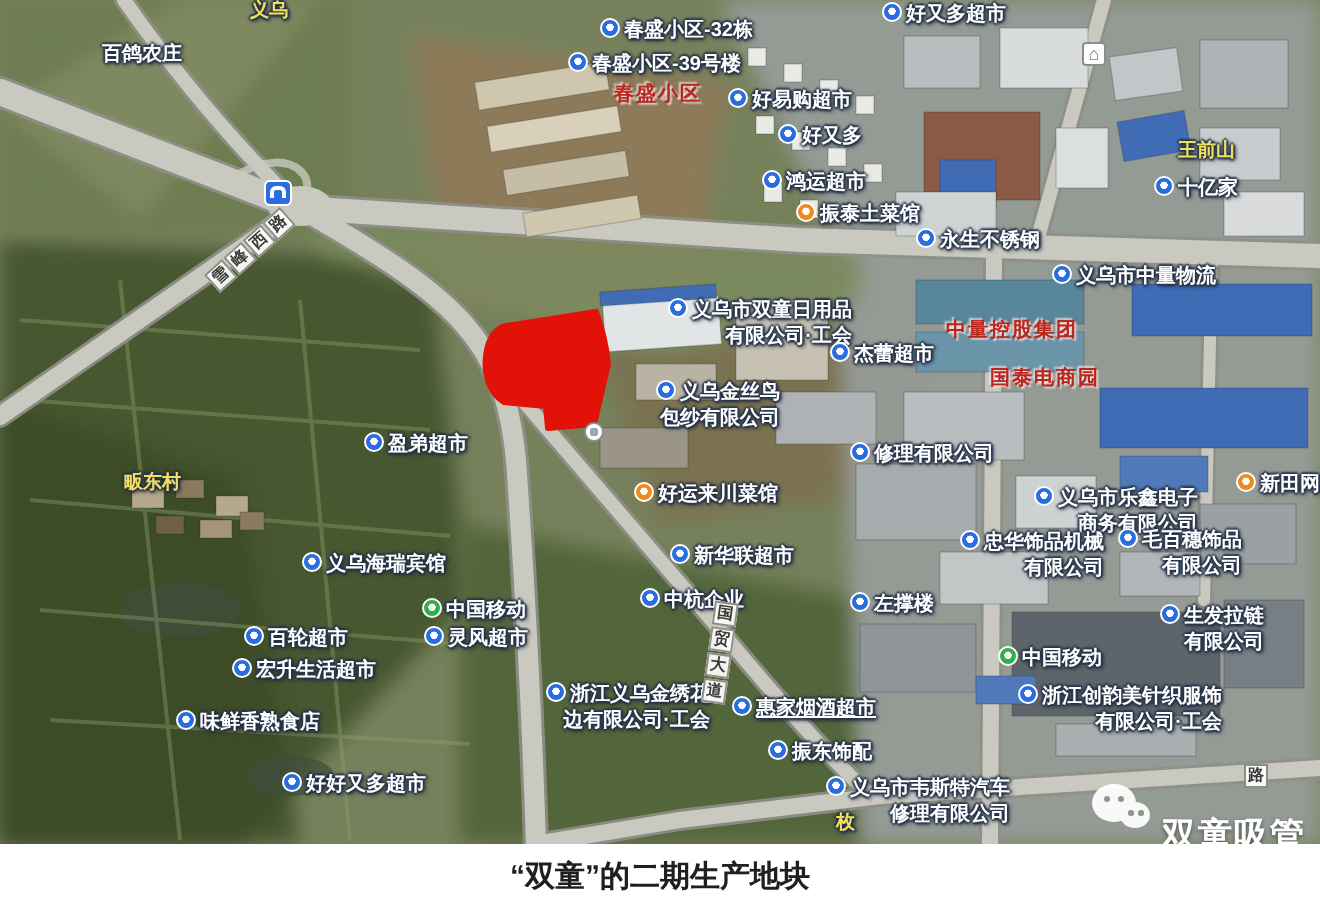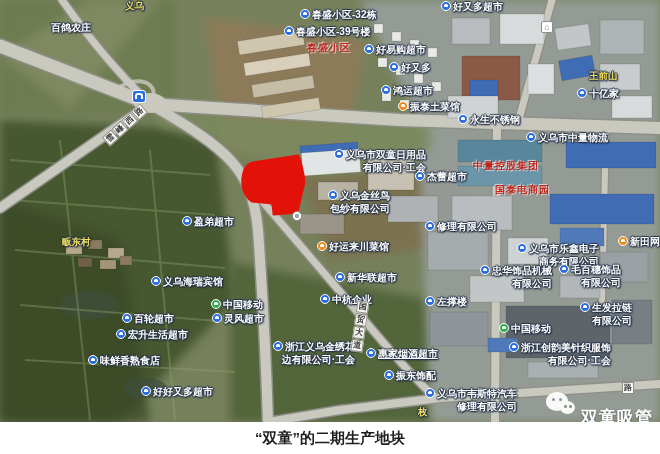--- a/index.html
+++ b/index.html
@@ -218,21 +218,21 @@
         <div class="lbl poi" style="left: 212px; top: 313px;"><span class="ic blue"></span><span>灵风超市</span></div>
         <div class="lbl poi" style="left: 122px; top: 313px;"><span class="ic blue"></span><span>百轮超市</span></div>
         <div class="lbl poi" style="left: 116px; top: 329px;"><span class="ic blue"></span><span>宏升生活超市</span></div>
         <div class="lbl poi" style="left: 88px; top: 355px;"><span class="ic blue"></span><span>味鲜香熟食店</span></div>
         <div class="lbl poi" style="left: 141px; top: 386px;"><span class="ic blue"></span><span>好好又多超市</span></div>
         <div class="lbl poi" style="left: 273px; top: 341px;"><span class="ic blue"></span><span>浙江义乌金绣花
 边有限公司·工会</span></div>
         <div class="lbl poi" style="left: 425px; top: 296px;"><span class="ic blue"></span><span>左撑楼</span></div>
         <div class="lbl poi" style="left: 366px; top: 348px; text-decoration: underline;"><span class="ic blue"></span><span>惠家烟酒超市</span></div>
         <div class="lbl poi" style="left: 384px; top: 370px;"><span class="ic blue"></span><span>振东饰配</span></div>
-        <div class="lbl poi" style="left: 425px; top: 388px;"><span class="ic blue"></span><span>义乌市韦斯特汽车
+        <div class="lbl poi" style="left: 413px; top: 388px;"><span class="ic blue"></span><span>义乌市韦斯特汽车
 修理有限公司</span></div>
         <div class="lbl village" style="left: 418px; top: 406px;"><span>枚</span></div>
         <div class="lbl poi" style="left: 580px; top: 302px;"><span class="ic blue"></span><span>生发拉链
 有限公司</span></div>
         <div class="lbl poi" style="left: 499px; top: 323px;"><span class="ic green"></span><span>中国移动</span></div>
         <div class="lbl poi" style="left: 509px; top: 342px;"><span class="ic blue"></span><span>浙江创韵美针织服饰
 有限公司·工会</span></div>
         <div class="lbl village" style="left: 62px; top: 236px;"><span>畈东村</span></div>
         <div class="road-lbl" style="left: 106px; top: 136px; transform: rotate(-42deg); transform-origin: left center;">
           <b>雪</b>

